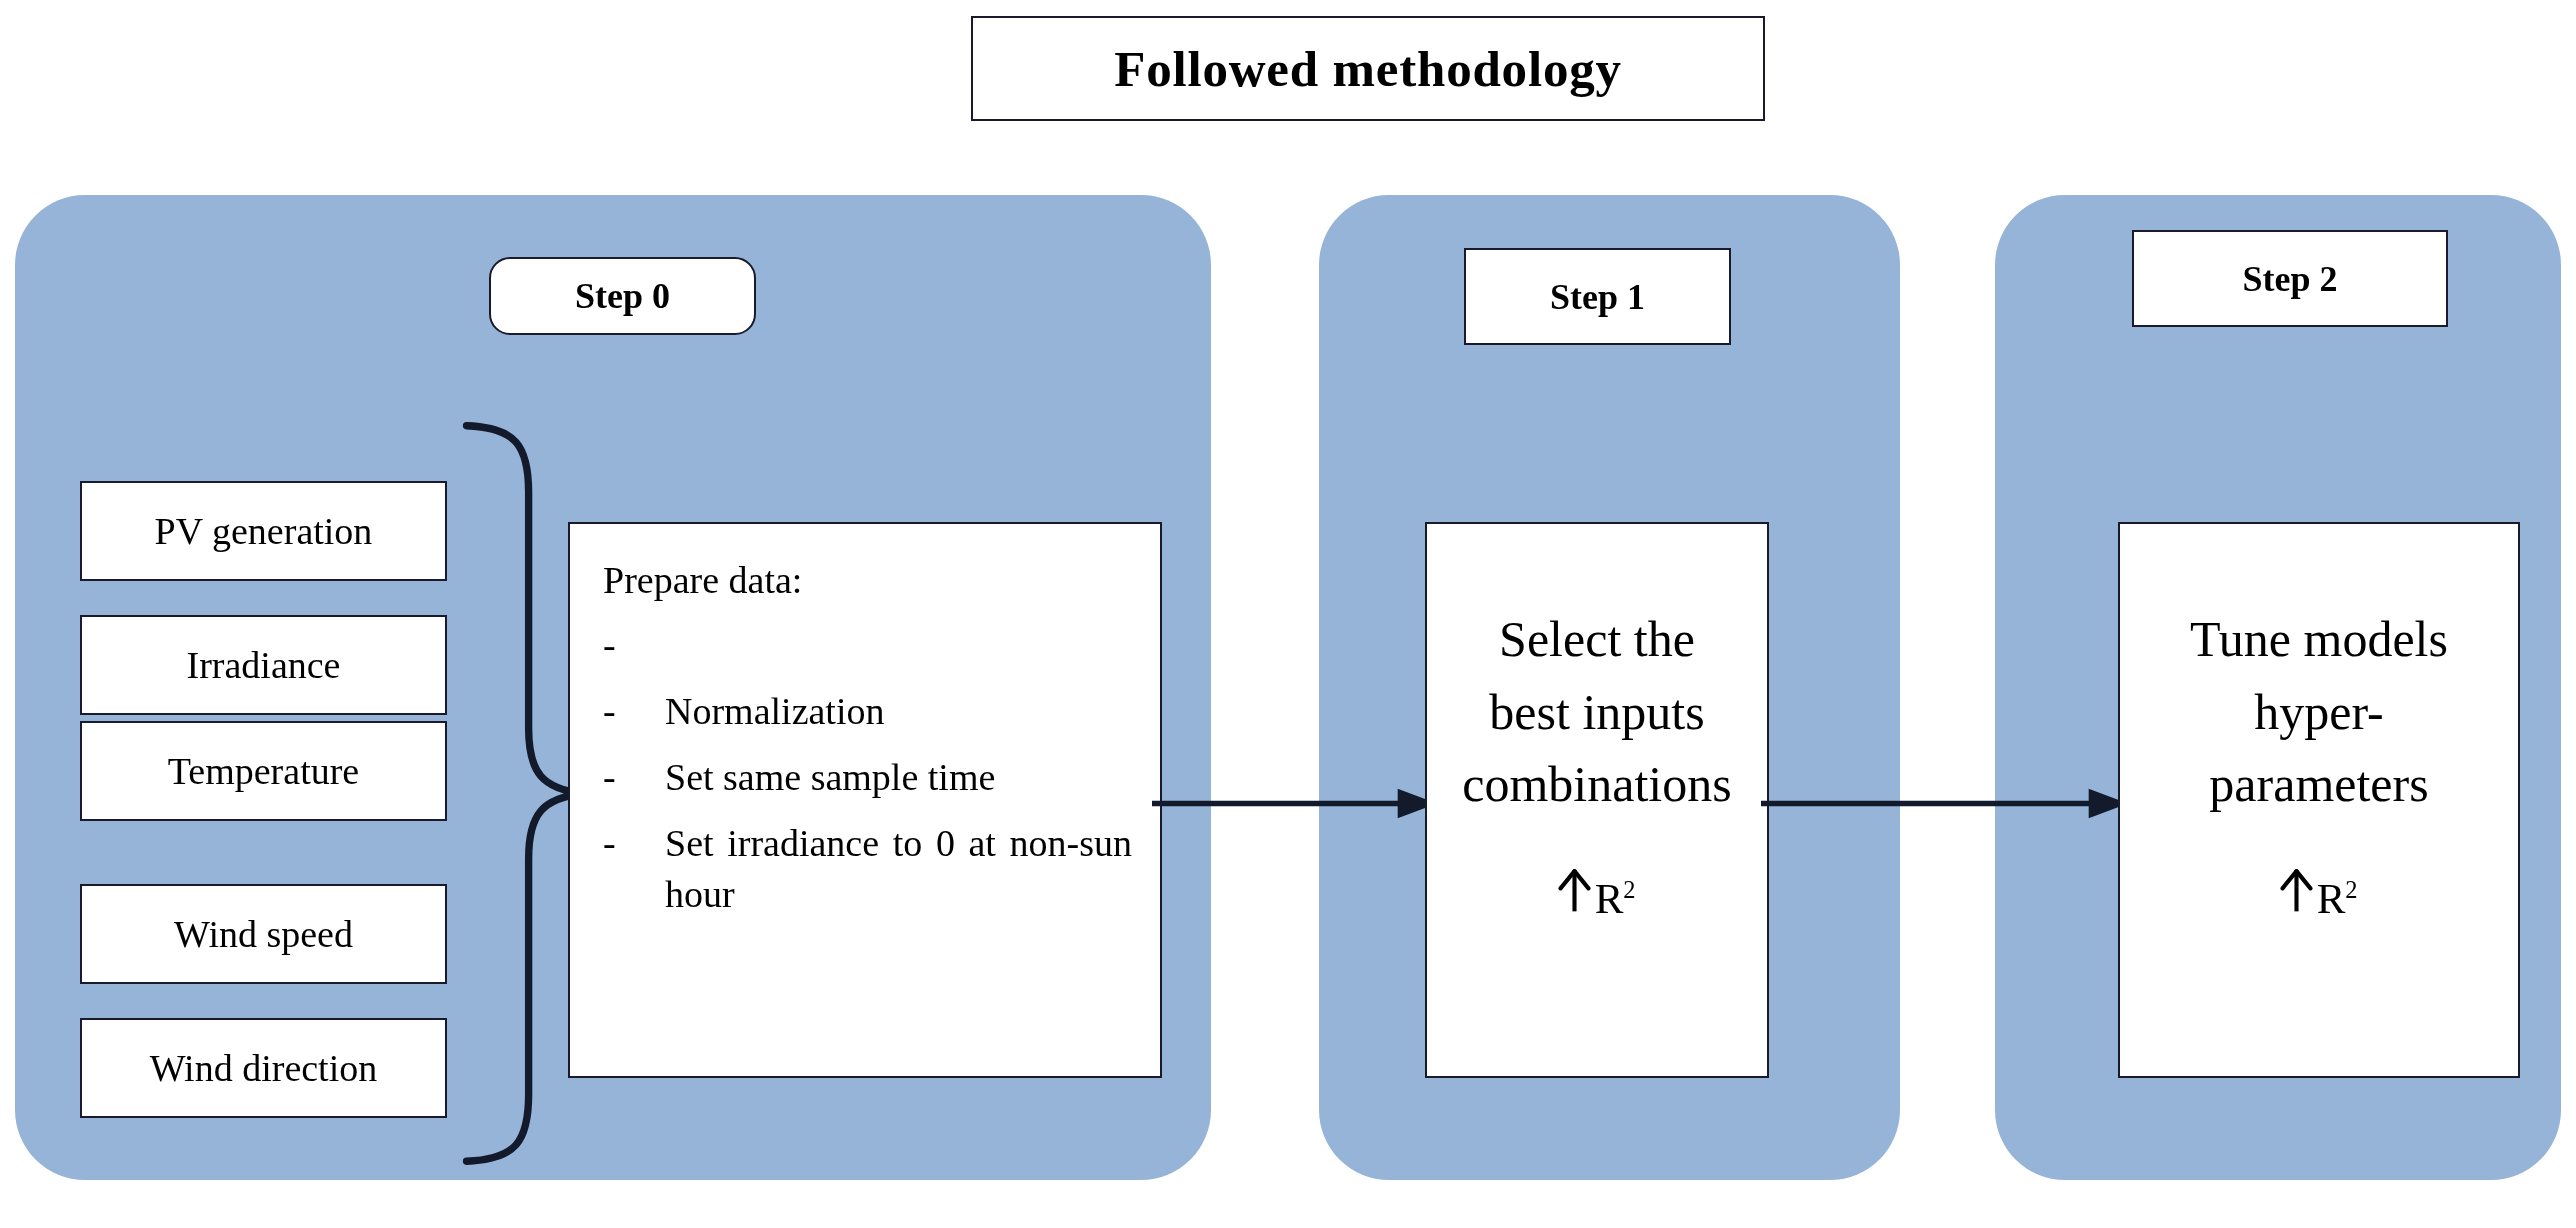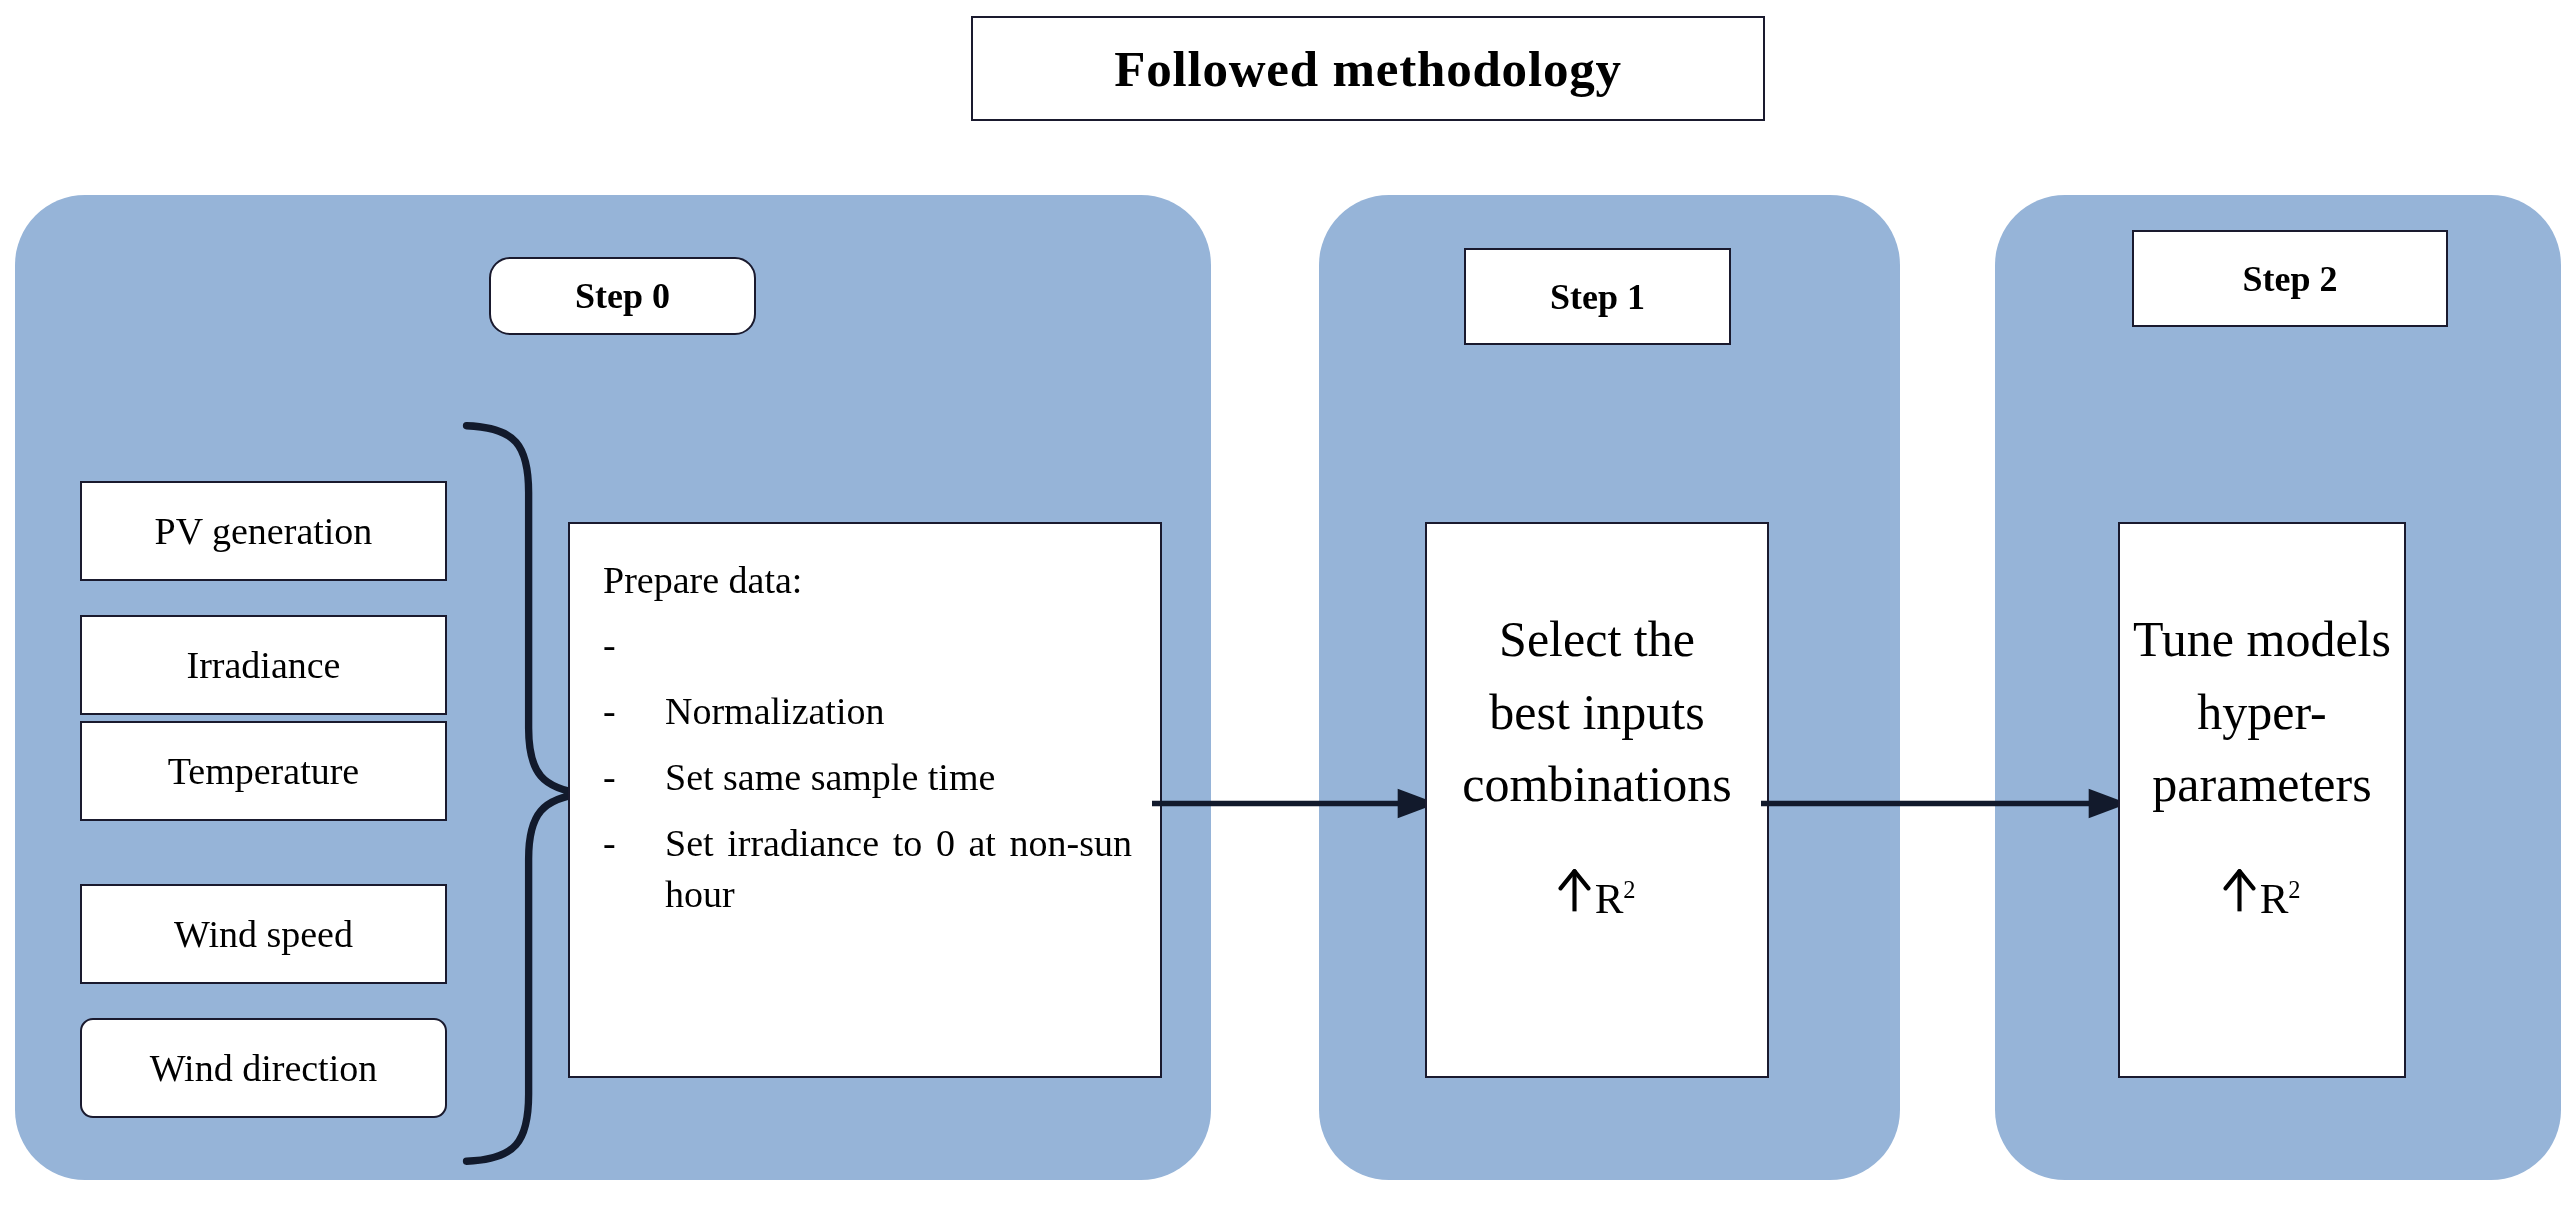--- a/index.html
+++ b/index.html
@@ -83,21 +83,21 @@
   }
   .input-box span {
     font-size: 38px;
     color: #000000;
     white-space: nowrap;
   }
   .ib0 { top: 481px; }
   .ib1 { top: 615px; }
   .ib2 { top: 721px; }
   .ib3 { top: 884px; }
-  .ib4 { top: 1018px; border-radius: 13px; }
+  .ib4 { top: 1018px; }
 
   
   #brace-wrap {
     position: absolute;
     left: 442px;
     top: 417px;
     width: 152px;
     height: 753px;
   }
 
@@ -149,21 +149,21 @@
     background: #ffffff;
     border: 2.5px solid #1a1a2e;
     box-sizing: border-box;
     display: flex;
     flex-direction: column;
     align-items: center;
     justify-content: flex-start;
     padding-top: 79px;
   }
   #step1-content { left: 1425px; top: 522px; width: 344px; height: 556px; }
-  #step2-content { left: 2118px; top: 522px; width: 288px; height: 556px; }
+  #step2-content { left: 2118px; top: 522px; width: 402px; height: 556px; }
   .step-content .line {
     font-size: 50px;
     color: #000000;
     line-height: 1.45;
     text-align: center;
     white-space: nowrap;
   }
   .r2-metric {
     margin-top: 46px;
     font-size: 43px;

